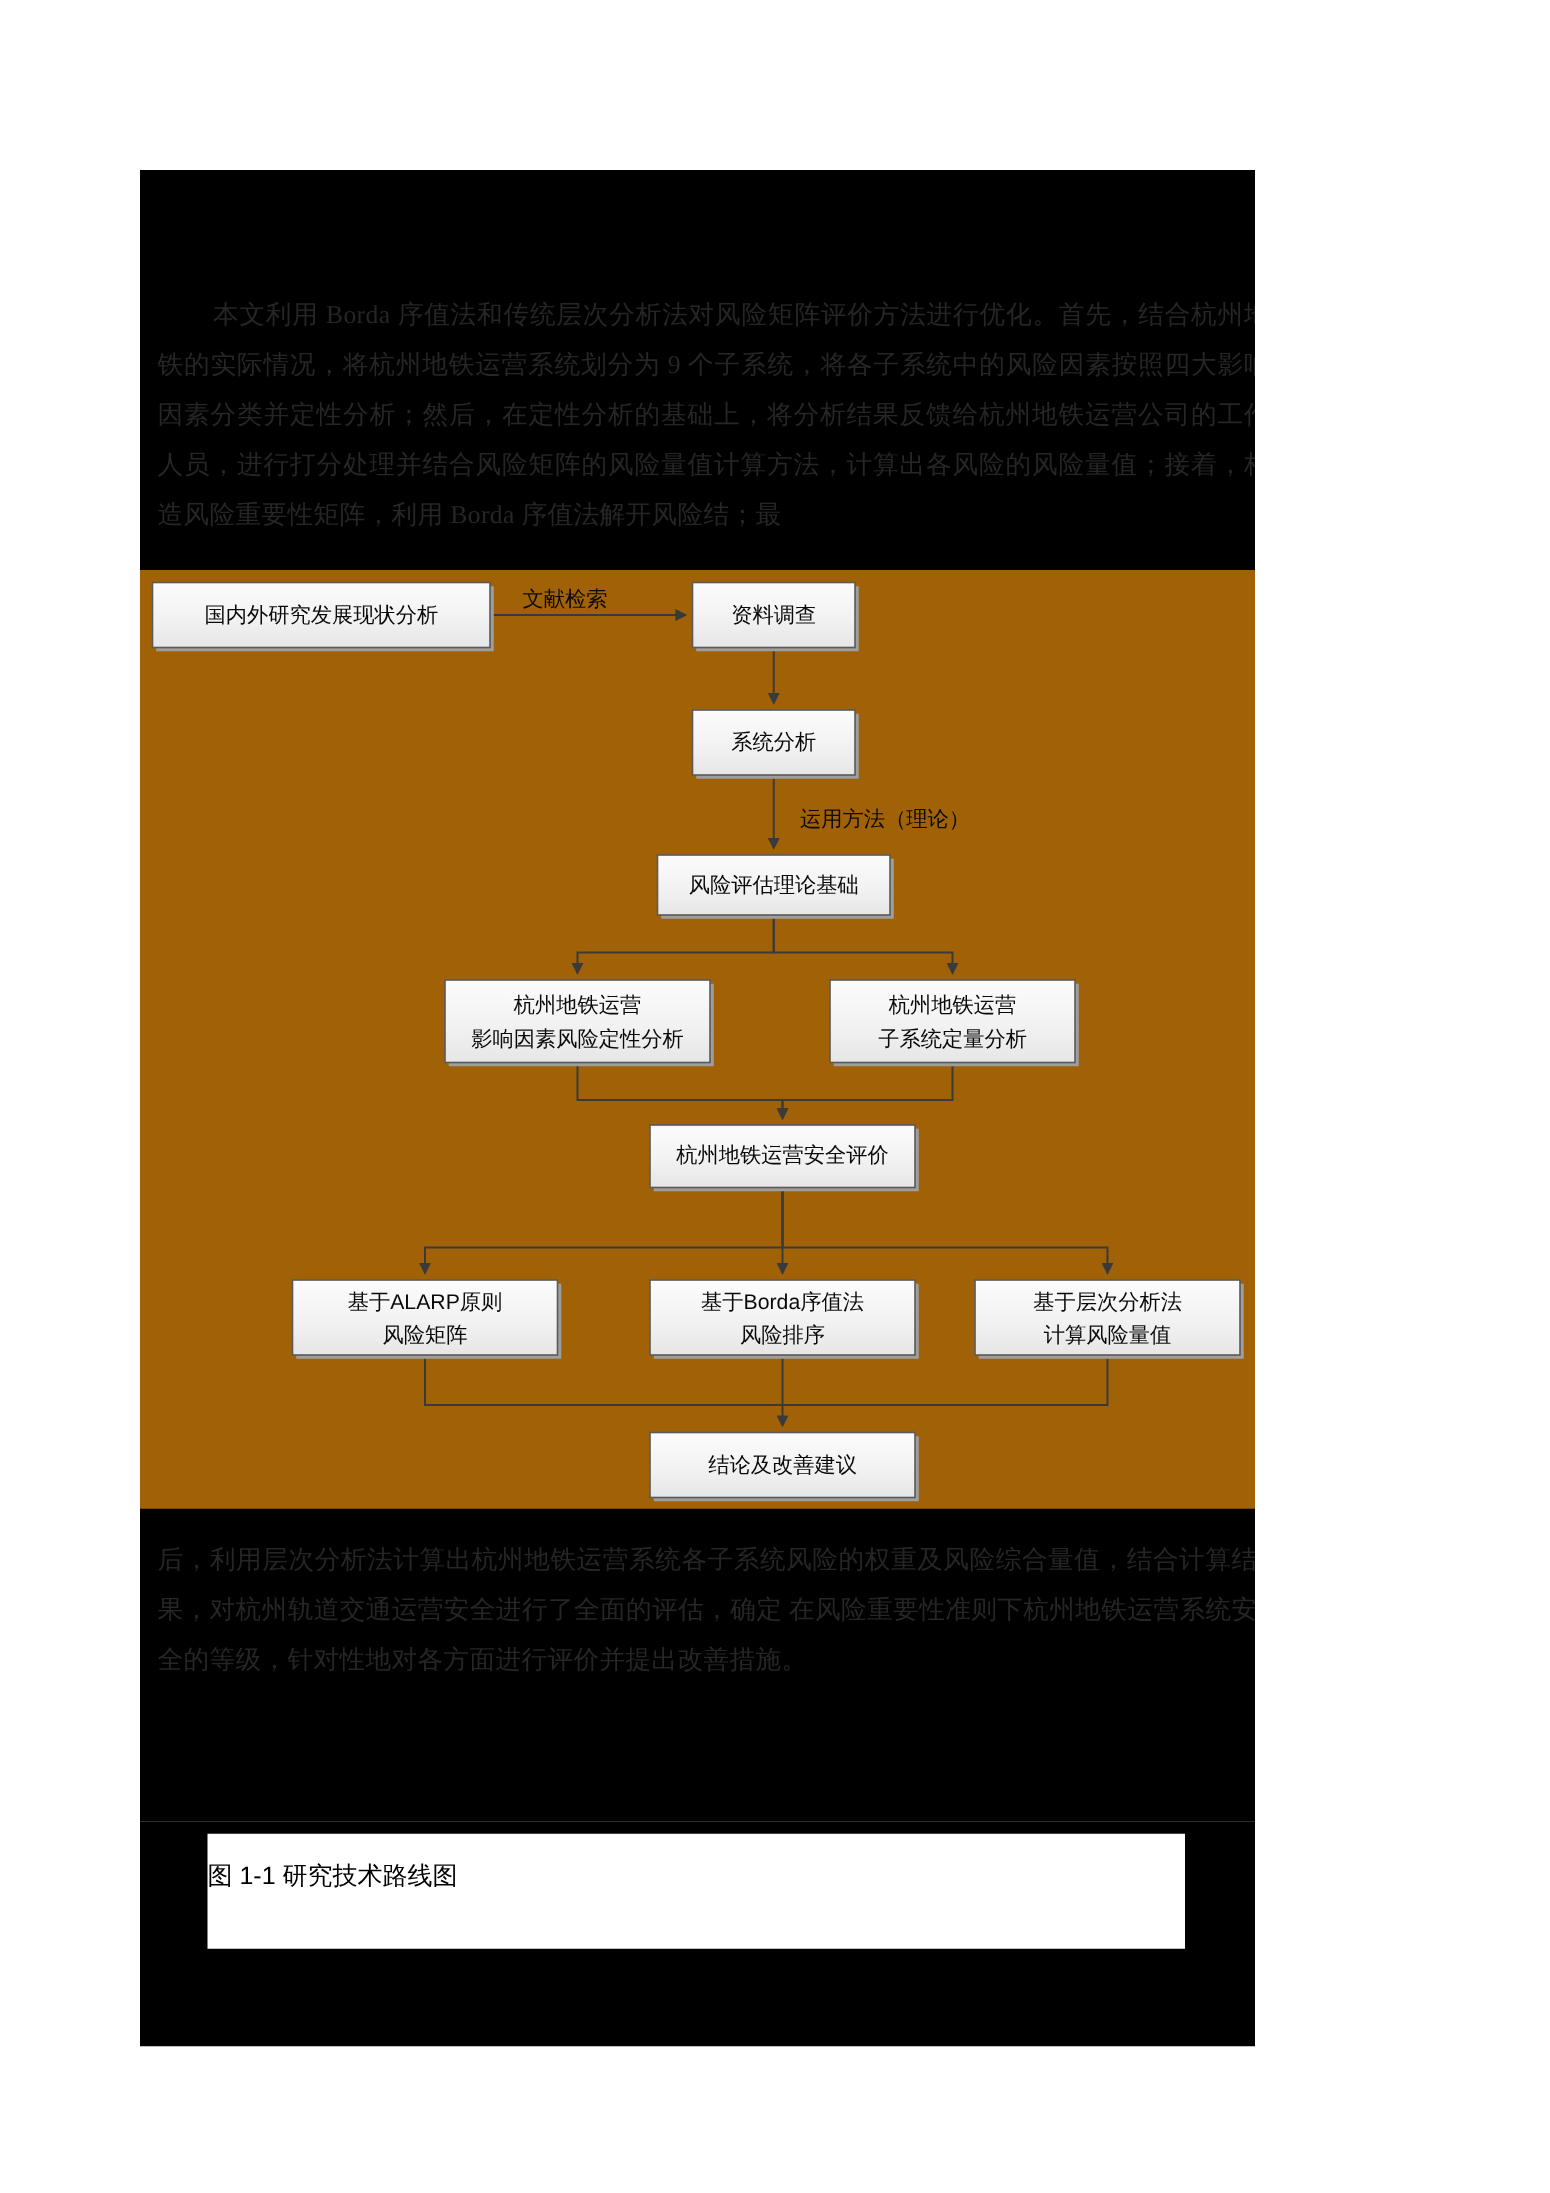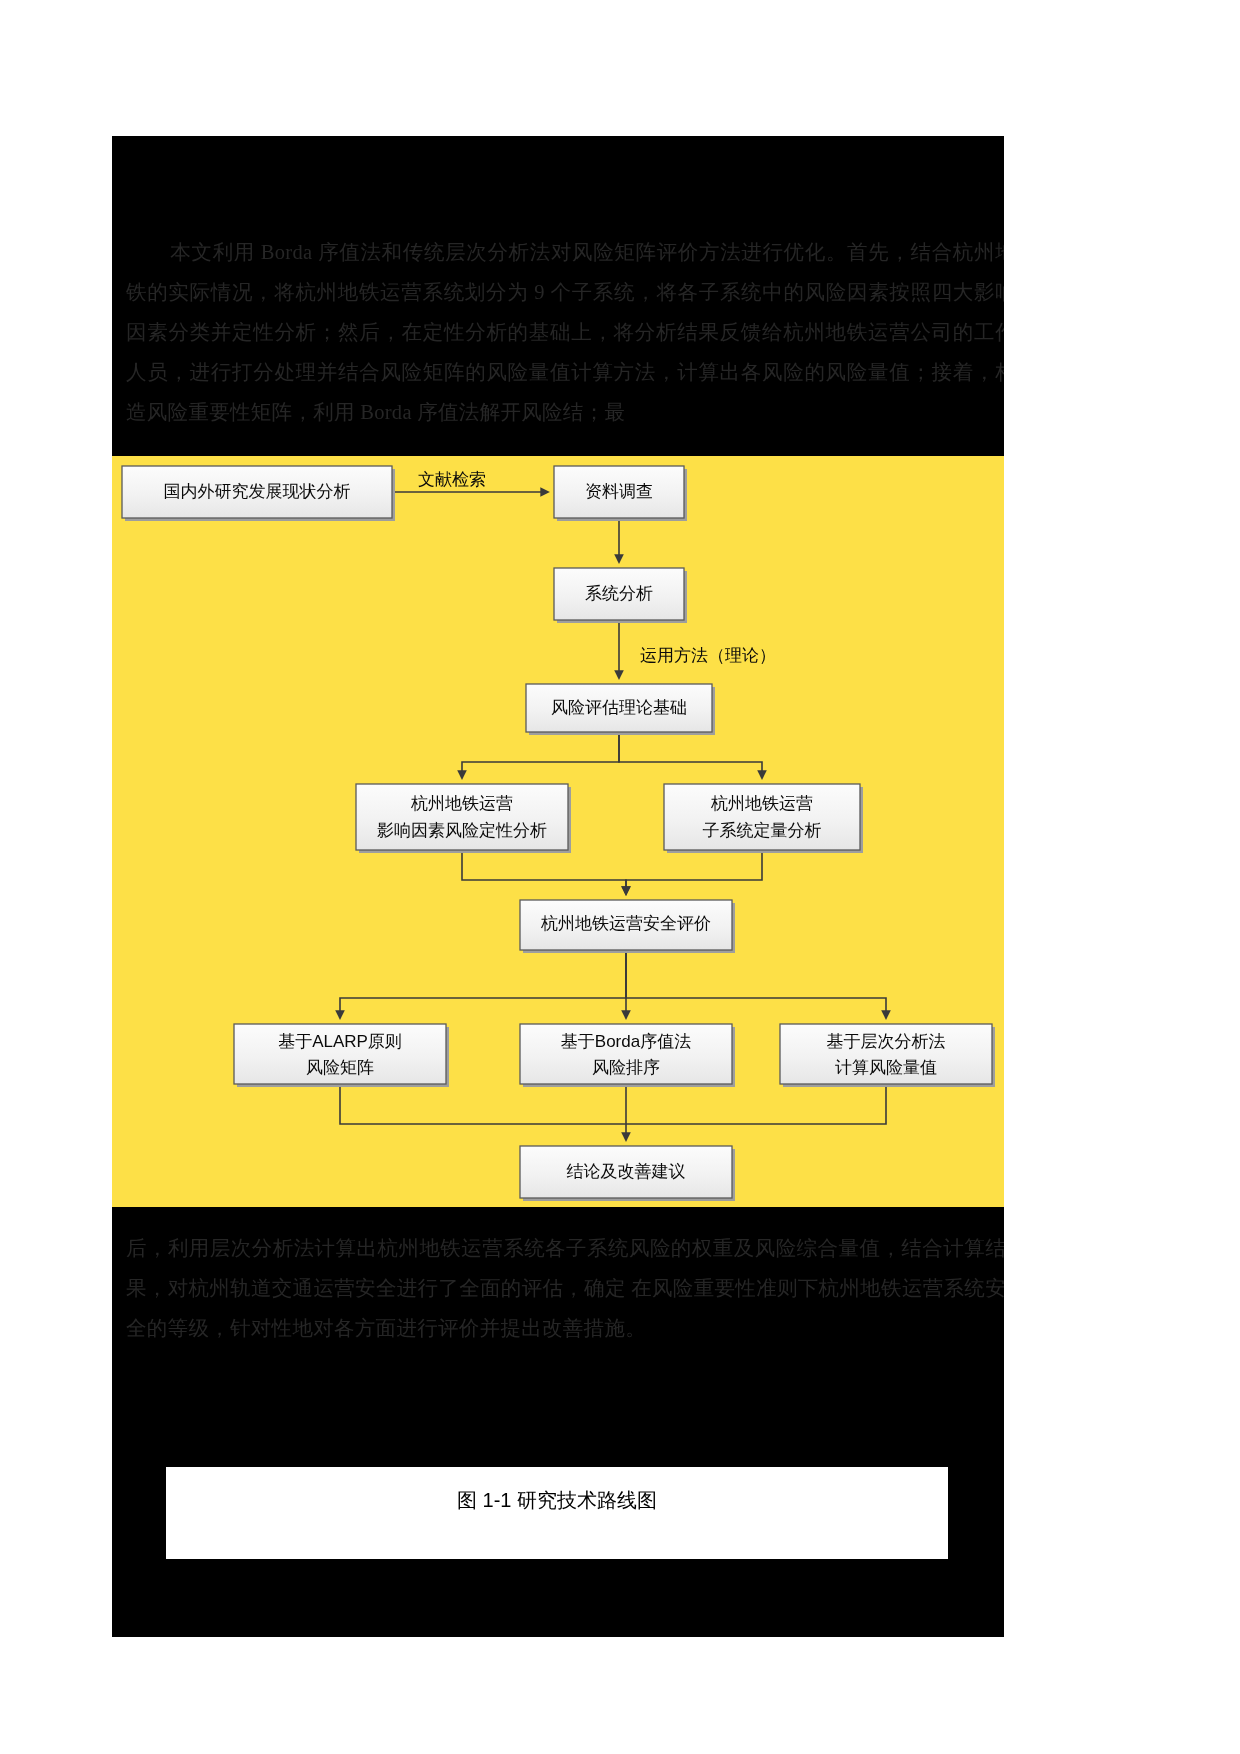--- a/index.html
+++ b/index.html
@@ -86,32 +86,32 @@
   #caption-white {
     position: absolute;
     left: 166px; top: 1467px;
     width: 782px; height: 92px;
     background: #ffffff;
   }
   #caption-text {
     position: absolute;
     left: 166px; top: 1487px;
     width: 782px;
-    text-align: center;
+    text-align: left;
     font-family: "Liberation Sans", "DejaVu Sans", sans-serif;
     font-size: 20px;
     color: #000000;
   }
 
   
   #flow {
     position: absolute;
     left: 112px; top: 456px;
     width: 892px; height: 752px;
-    background: #fde047;
+    background: #a16207;
   }
   #flow svg { display: block; }
 
   .fbox-label {
     font-family: "Liberation Sans", "DejaVu Sans", sans-serif;
     font-size: 17px;
     fill: #0a0a0a;
     text-anchor: middle;
     dominant-baseline: middle;
   }

